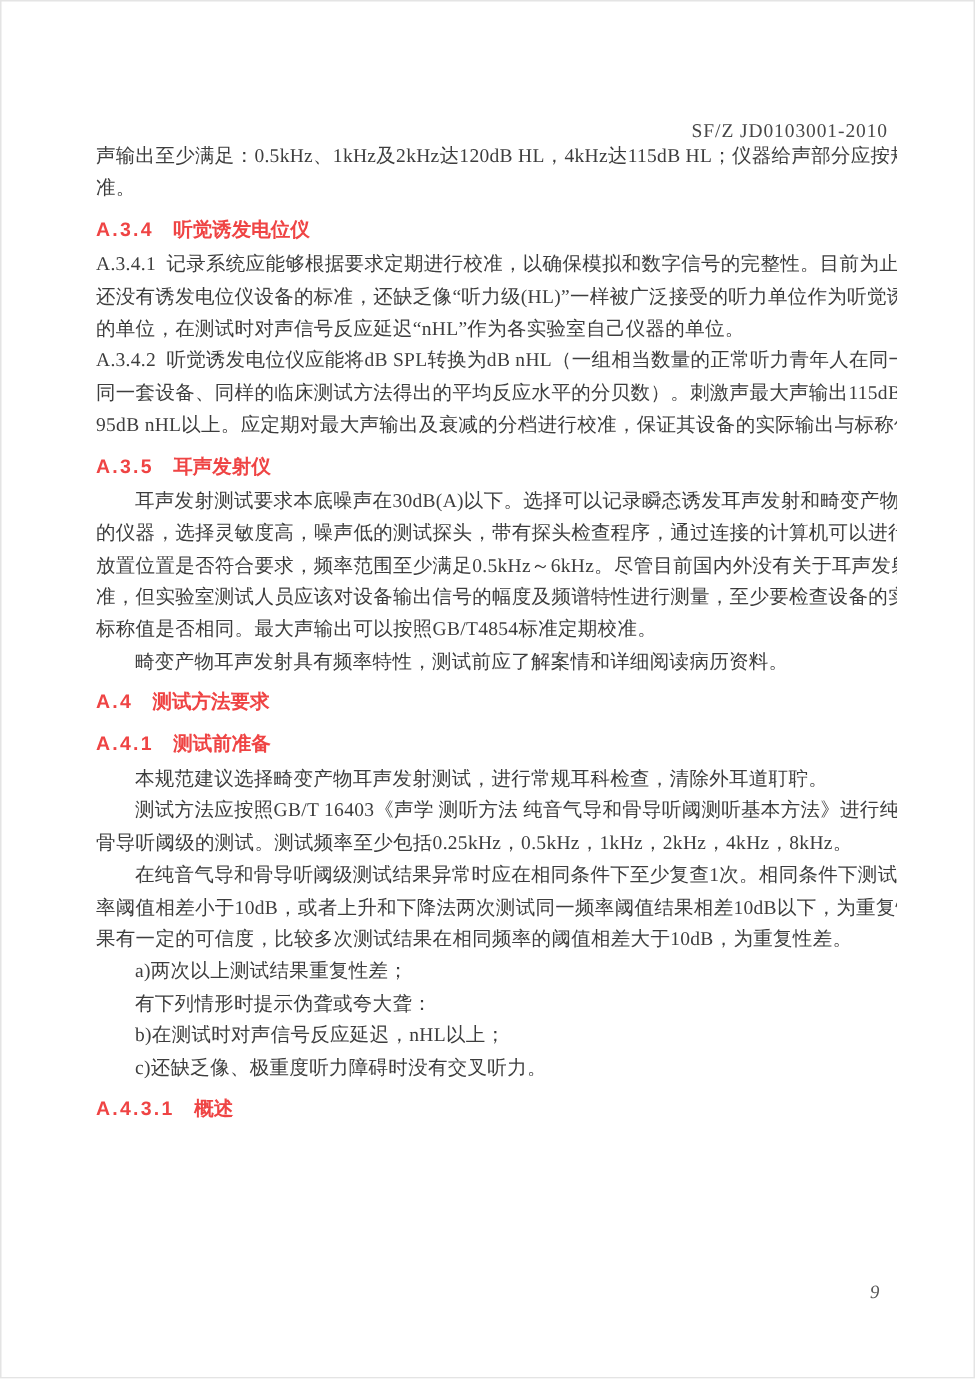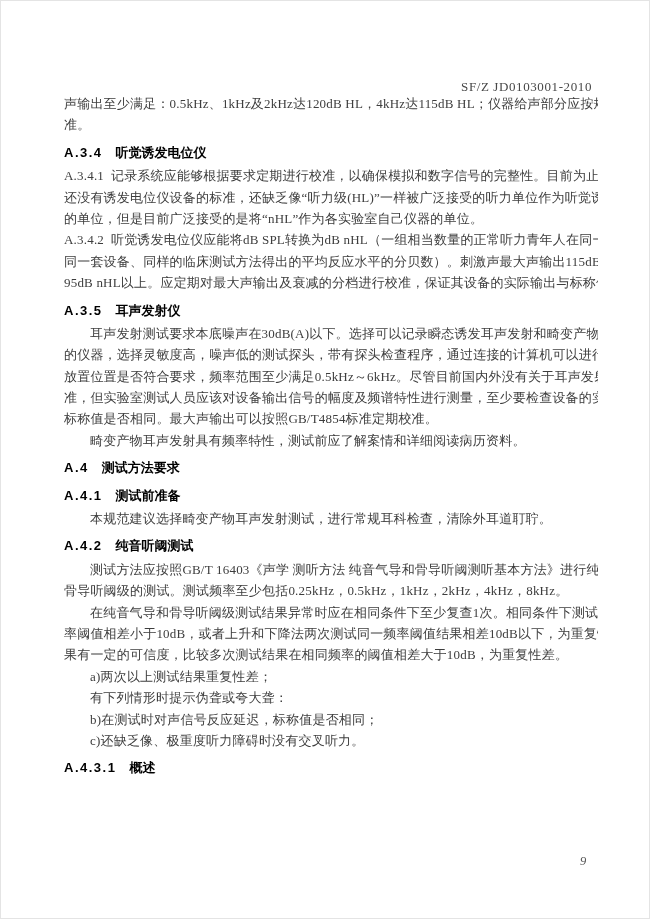--- a/index.html
+++ b/index.html
@@ -43,21 +43,21 @@
     padding-left: 26px;
   }
   .hd {
     height: 21.4px;
     line-height: 21.4px;
     margin-top: 6px;
     margin-bottom: 2px;
     font-weight: bold;
     font-family: "Liberation Sans", "DejaVu Sans", sans-serif;
     white-space: pre;
-    color: #000000;
+    color: #ef4444;
   }
   .hd .hnum {
     letter-spacing: 1.5px;
     margin-right: 13px;
   }
   .page-num {
     position: absolute;
     top: 853px;
     left: 579px;
     font-size: 12.5px;
@@ -74,50 +74,49 @@
 
   <div class="content">
 
     <div class="ln">声输出至少满足：0.5kHz、1kHz及2kHz达120dB HL，4kHz达115dB HL；仪器给声部分应按规定定期校</div>
     <div class="ln">准。</div>
 
     <div class="hd"><span class="hnum">A.3.4</span><span>听觉诱发电位仪</span></div>
 
     <div class="ln">A.3.4.1  记录系统应能够根据要求定期进行校准，以确保模拟和数字信号的完整性。目前为止国内外</div>
     <div class="ln">还没有诱发电位仪设备的标准，还缺乏像“听力级(HL)”一样被广泛接受的听力单位作为听觉诱发电位</div>
-    <div class="ln">的单位，但是目前广泛接受的是将“nHL”作为各实验室自己仪器的单位。</div>
+    <div class="ln">的单位，在测试时对声信号反应延迟“nHL”作为各实验室自己仪器的单位。</div>
     <div class="ln">A.3.4.2  听觉诱发电位仪应能将dB SPL转换为dB nHL（一组相当数量的正常听力青年人在同一实验室、</div>
     <div class="ln">同一套设备、同样的临床测试方法得出的平均反应水平的分贝数）。刺激声最大声输出115dB SPL或者</div>
     <div class="ln">95dB nHL以上。应定期对最大声输出及衰减的分档进行校准，保证其设备的实际输出与标称值相同。</div>
 
     <div class="hd"><span class="hnum">A.3.5</span><span>耳声发射仪</span></div>
 
     <div class="ln ind">耳声发射测试要求本底噪声在30dB(A)以下。选择可以记录瞬态诱发耳声发射和畸变产物耳声发射</div>
     <div class="ln">的仪器，选择灵敏度高，噪声低的测试探头，带有探头检查程序，通过连接的计算机可以进行了解探头</div>
     <div class="ln">放置位置是否符合要求，频率范围至少满足0.5kHz～6kHz。尽管目前国内外没有关于耳声发射装置的标</div>
     <div class="ln">准，但实验室测试人员应该对设备输出信号的幅度及频谱特性进行测量，至少要检查设备的实际输出与</div>
     <div class="ln">标称值是否相同。最大声输出可以按照GB/T4854标准定期校准。</div>
     <div class="ln ind">畸变产物耳声发射具有频率特性，测试前应了解案情和详细阅读病历资料。</div>
 
     <div class="hd"><span class="hnum">A.4</span><span>测试方法要求</span></div>
 
     <div class="hd"><span class="hnum">A.4.1</span><span>测试前准备</span></div>
 
     <div class="ln ind">本规范建议选择畸变产物耳声发射测试，进行常规耳科检查，清除外耳道耵聍。</div>
 
-    <div class="hd"><span class="hnum">A.4.2</span><span>纯音听阈测试</span></div>
 
     <div class="ln ind">测试方法应按照GB/T 16403《声学 测听方法 纯音气导和骨导听阈测听基本方法》进行纯音气导和</div>
     <div class="ln">骨导听阈级的测试。测试频率至少包括0.25kHz，0.5kHz，1kHz，2kHz，4kHz，8kHz。</div>
     <div class="ln ind">在纯音气导和骨导听阈级测试结果异常时应在相同条件下至少复查1次。相同条件下测试，同一频</div>
     <div class="ln">率阈值相差小于10dB，或者上升和下降法两次测试同一频率阈值结果相差10dB以下，为重复性好，其结</div>
     <div class="ln">果有一定的可信度，比较多次测试结果在相同频率的阈值相差大于10dB，为重复性差。</div>
     <div class="ln ind">a)两次以上测试结果重复性差；</div>
     <div class="ln ind">有下列情形时提示伪聋或夸大聋：</div>
-    <div class="ln ind">b)在测试时对声信号反应延迟，标称值是否相同；</div>
+    <div class="ln ind">b)在测试时对声信号反应延迟，nHL以上；</div>
     <div class="ln ind">c)还缺乏像、极重度听力障碍时没有交叉听力。</div>
 
 
     <div class="hd"><span class="hnum">A.4.3.1</span><span>概述</span></div>
 
   </div>
 
   <div class="page-num">9</div>
 
 </div>

